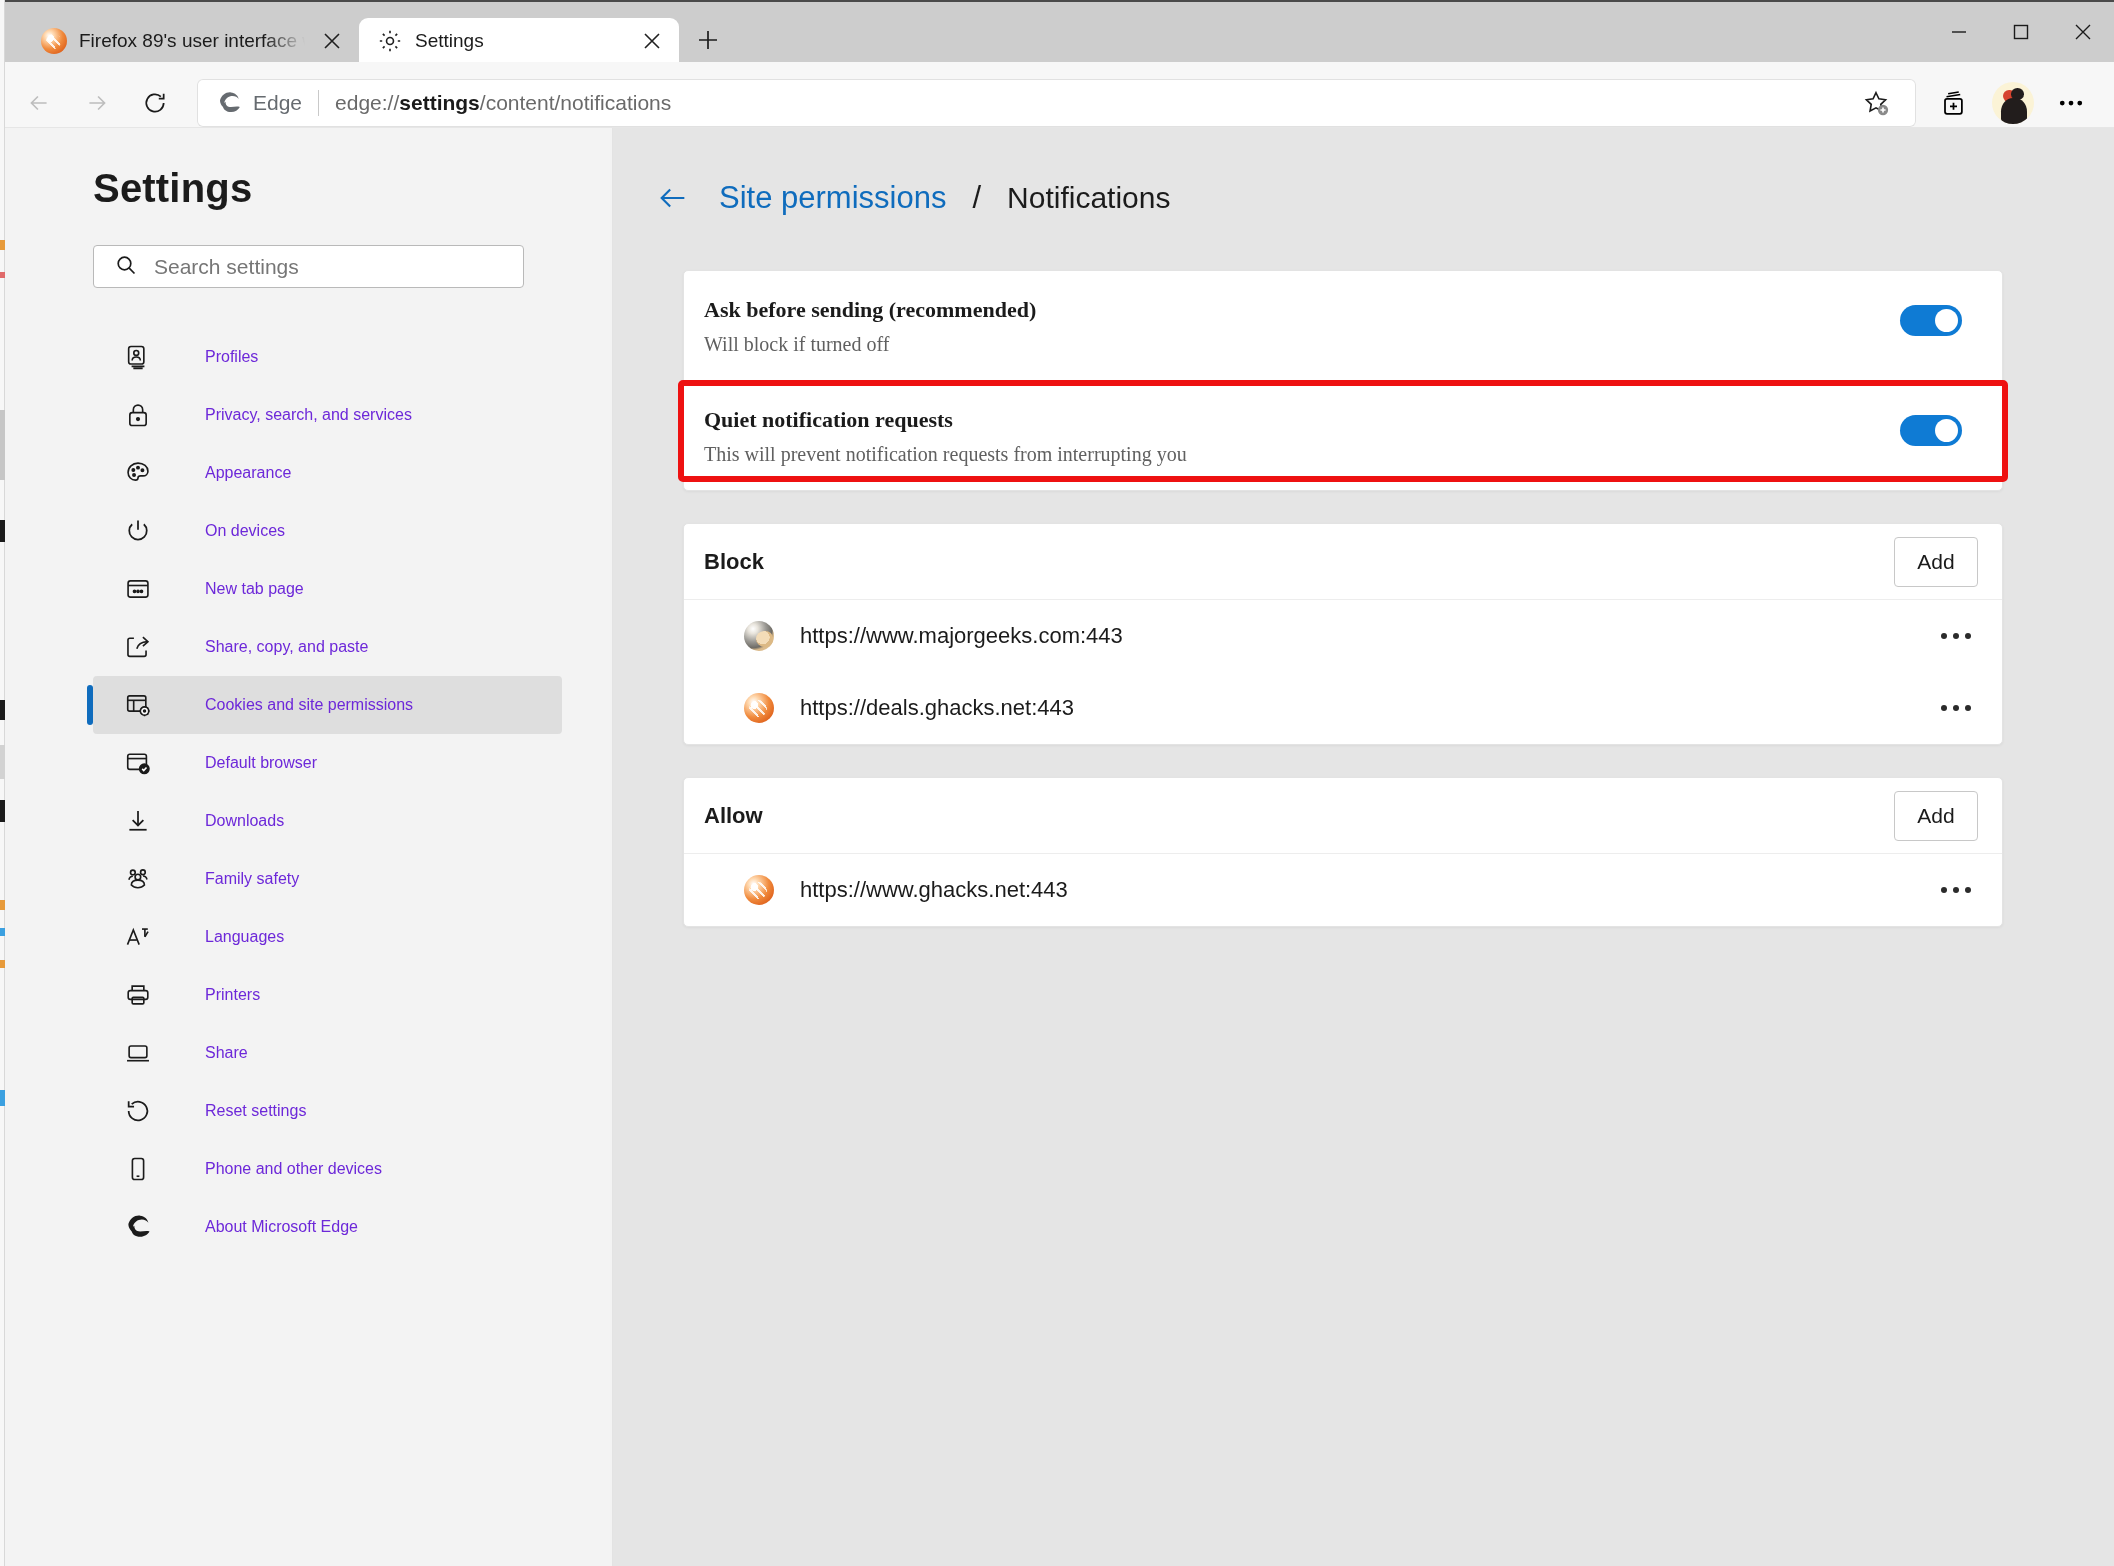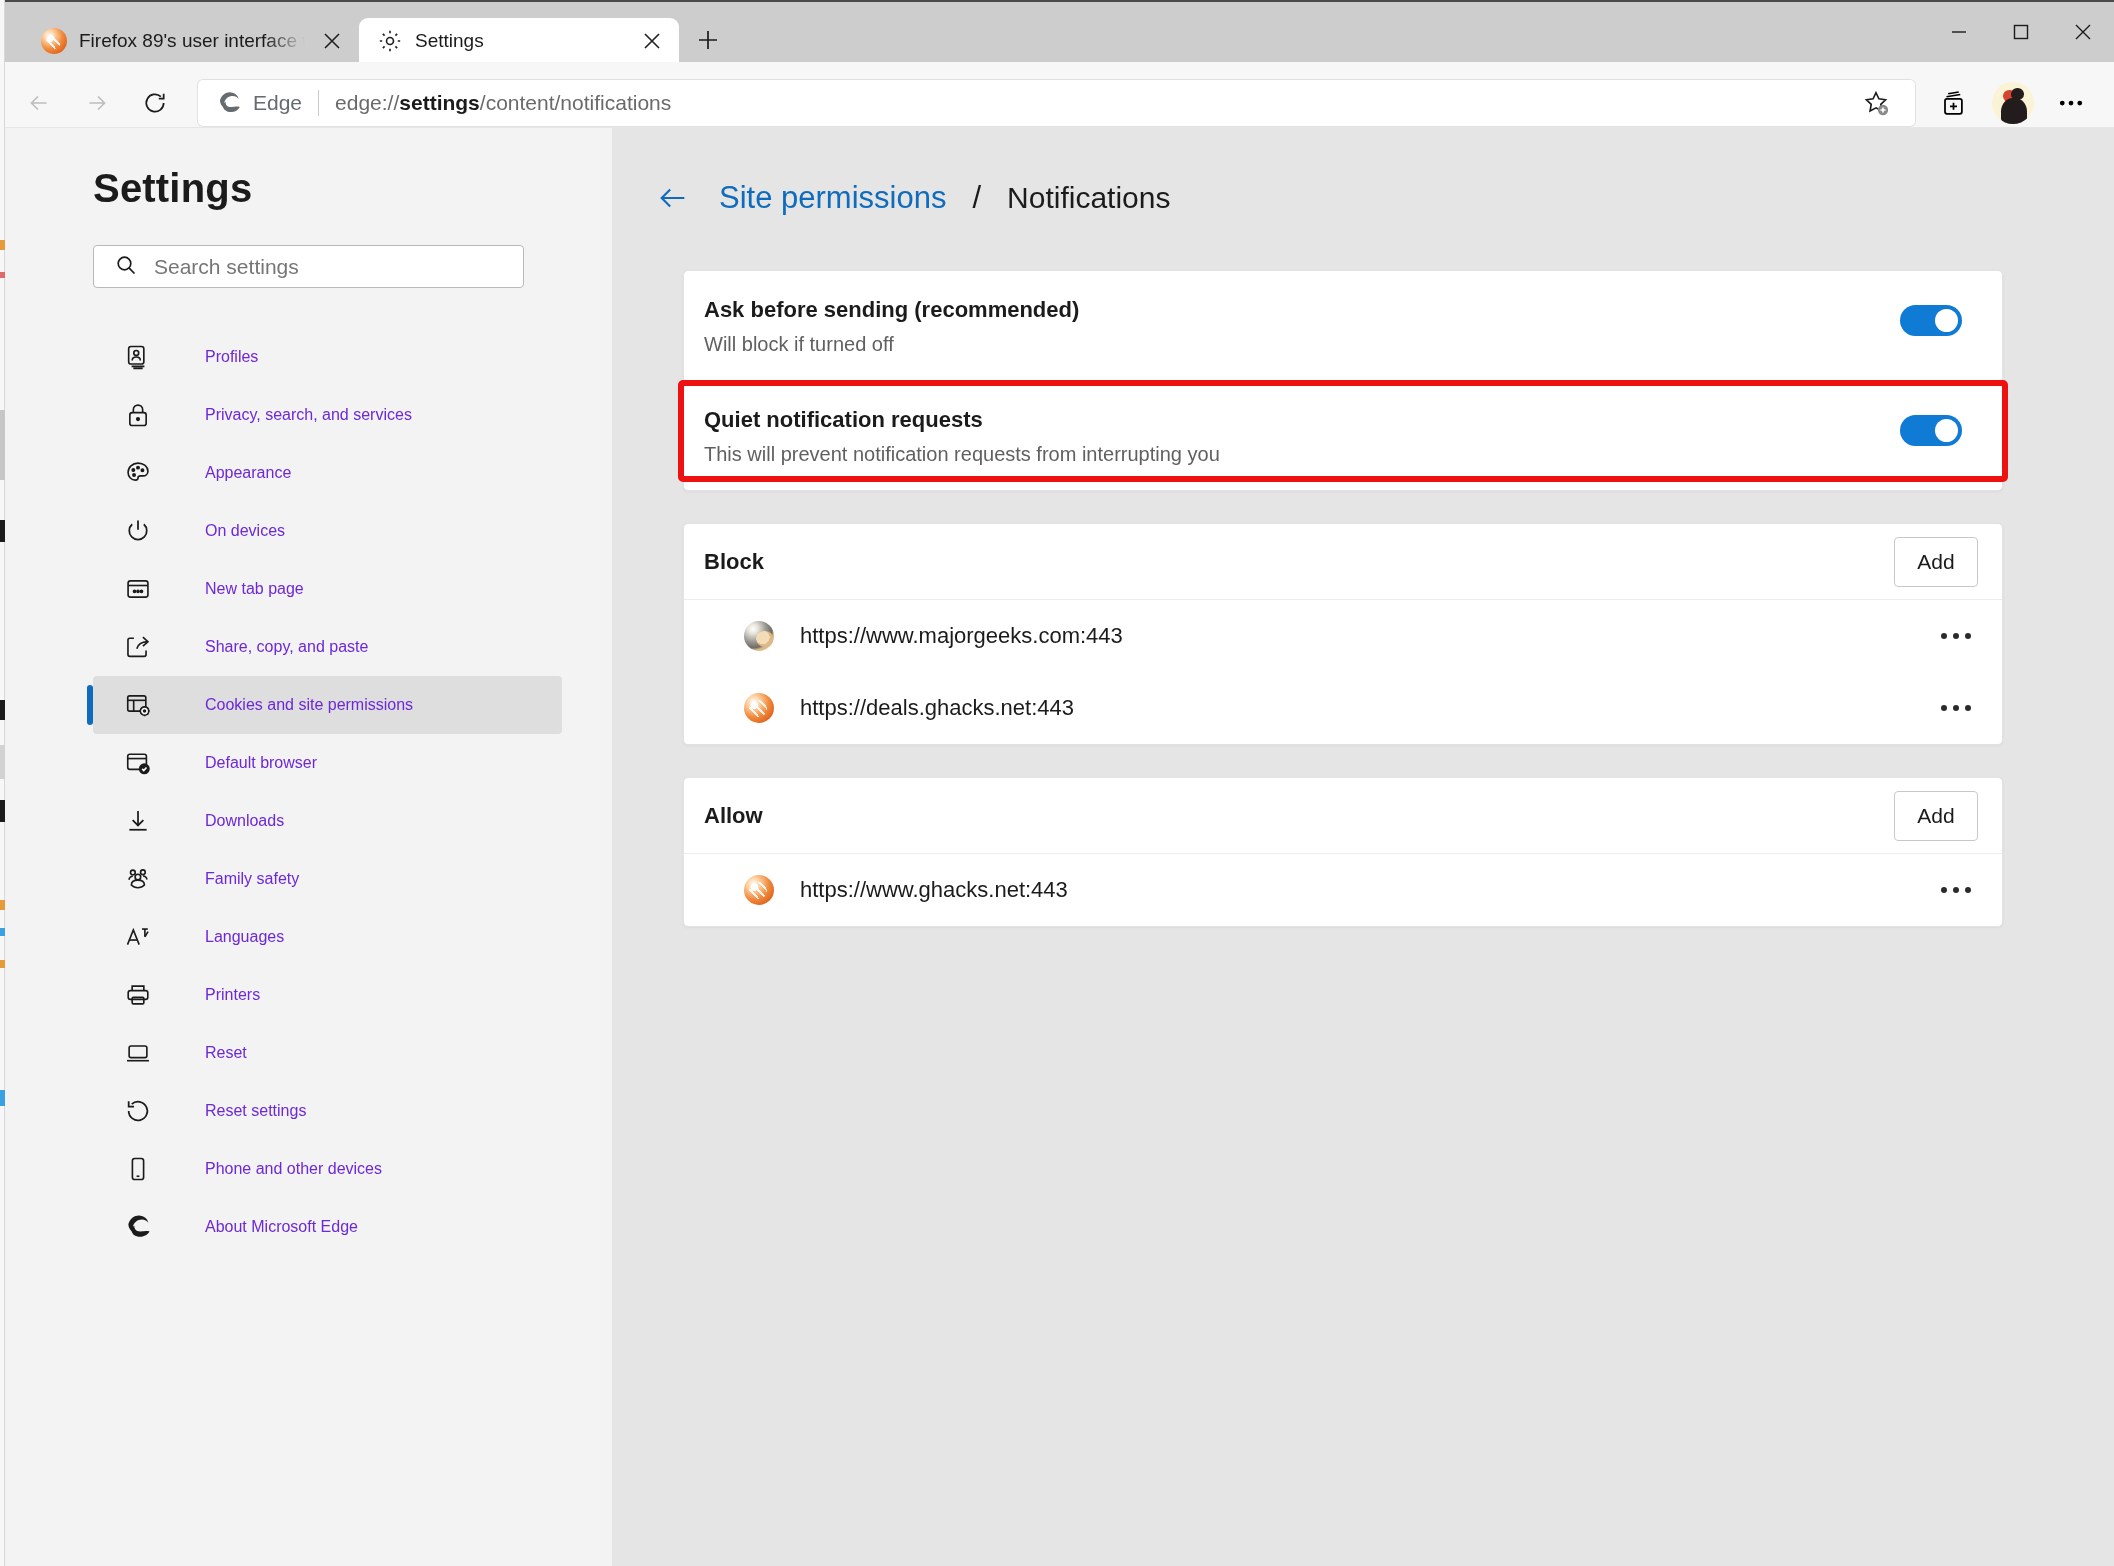--- a/index.html
+++ b/index.html
@@ -132,21 +132,21 @@
   .crumb .cur{ font-size:30px; color:#1b1b1b; font-weight:400;text-align:center; }
 
   .cards{ margin:52px 0 0 70px; width:1320px; position:relative; }
   .card{
     background:#fff; border:1px solid #e3e3e3; border-radius:5px;
     box-shadow:0 1px 3px rgba(0,0,0,.05);
   }
   .toggle-card{ margin-bottom:0; }
   .togrow{ display:flex; align-items:flex-start; padding:26px 40px 24px 20px; position:relative; }
   .togrow + .togrow{ border-top:1px solid #ededed; }
-  .togtxt{ flex:1 1 auto; }
+  .togtxt{ flex:1 1 auto;font-family:Liberation Serif, serif; }
   .togtxt .t{ font-size:22px; font-weight:600; color:#1b1b1b; }
   .togtxt .s{ font-size:20px; color:#606060; margin-top:10px; }
   .switch{
     width:62px;height:31px;border-radius:16px;background:#0f7bd4;
     position:relative; flex:0 0 62px; margin-top:8px;
   }
   .switch .knob{ position:absolute; right:4px; top:4px; width:23px;height:23px;
                  border-radius:50%; background:#fff; }
 
   .redbox{
@@ -483,21 +483,21 @@
         <span class="lbl">Printers</span>
       </div>
 
       <div class="navitem">
         <span class="ico">
           <svg width="28" height="28" viewBox="0 0 24 24" fill="none" stroke="currentColor" stroke-width="1.4">
             <rect x="4.4" y="6" width="15.2" height="10" rx="1.6"></rect>
                 <path d="M2.6 18.6h18.8"></path>
               </svg>
         </span>
-        <span class="lbl">Reset</span>
+        <span class="lbl">Share</span>
       </div>
 
       <div class="navitem">
         <span class="ico">
           <svg width="28" height="28" viewBox="0 0 24 24" fill="none" stroke="currentColor" stroke-width="1.5">
             <path d="M4 12a8 8 0 1 0 2.6-5.9"></path>
                 <path d="M4 3.6V8.2h4.6"></path>
               </svg>
         </span>
         <span class="lbl">Reset settings</span>

